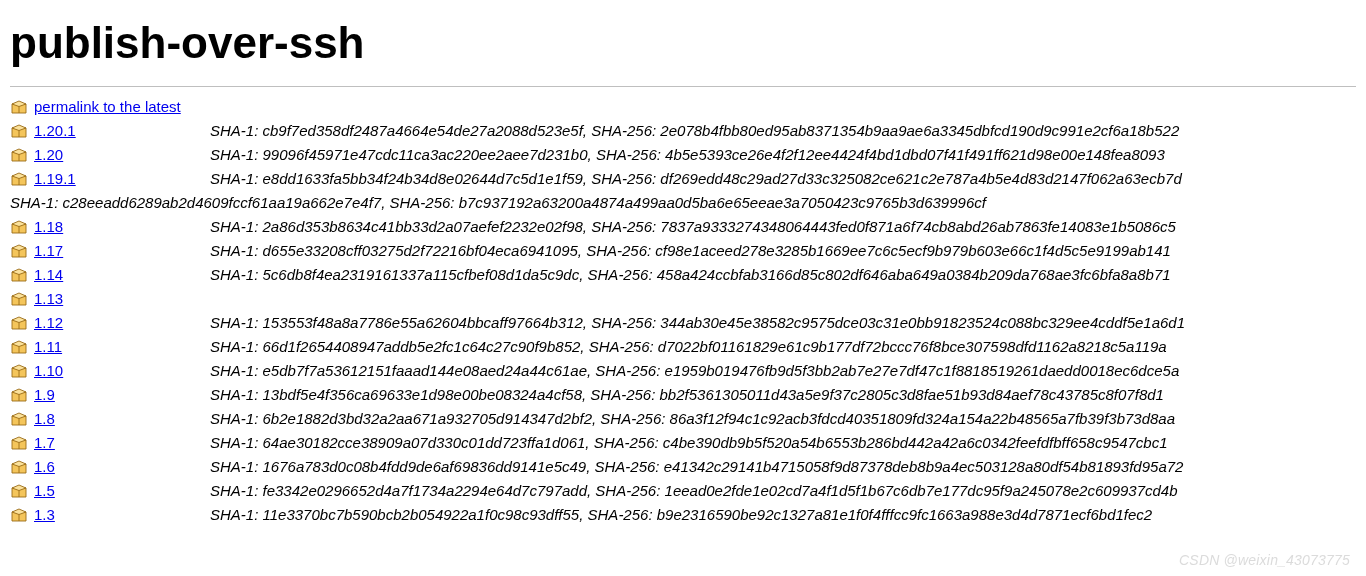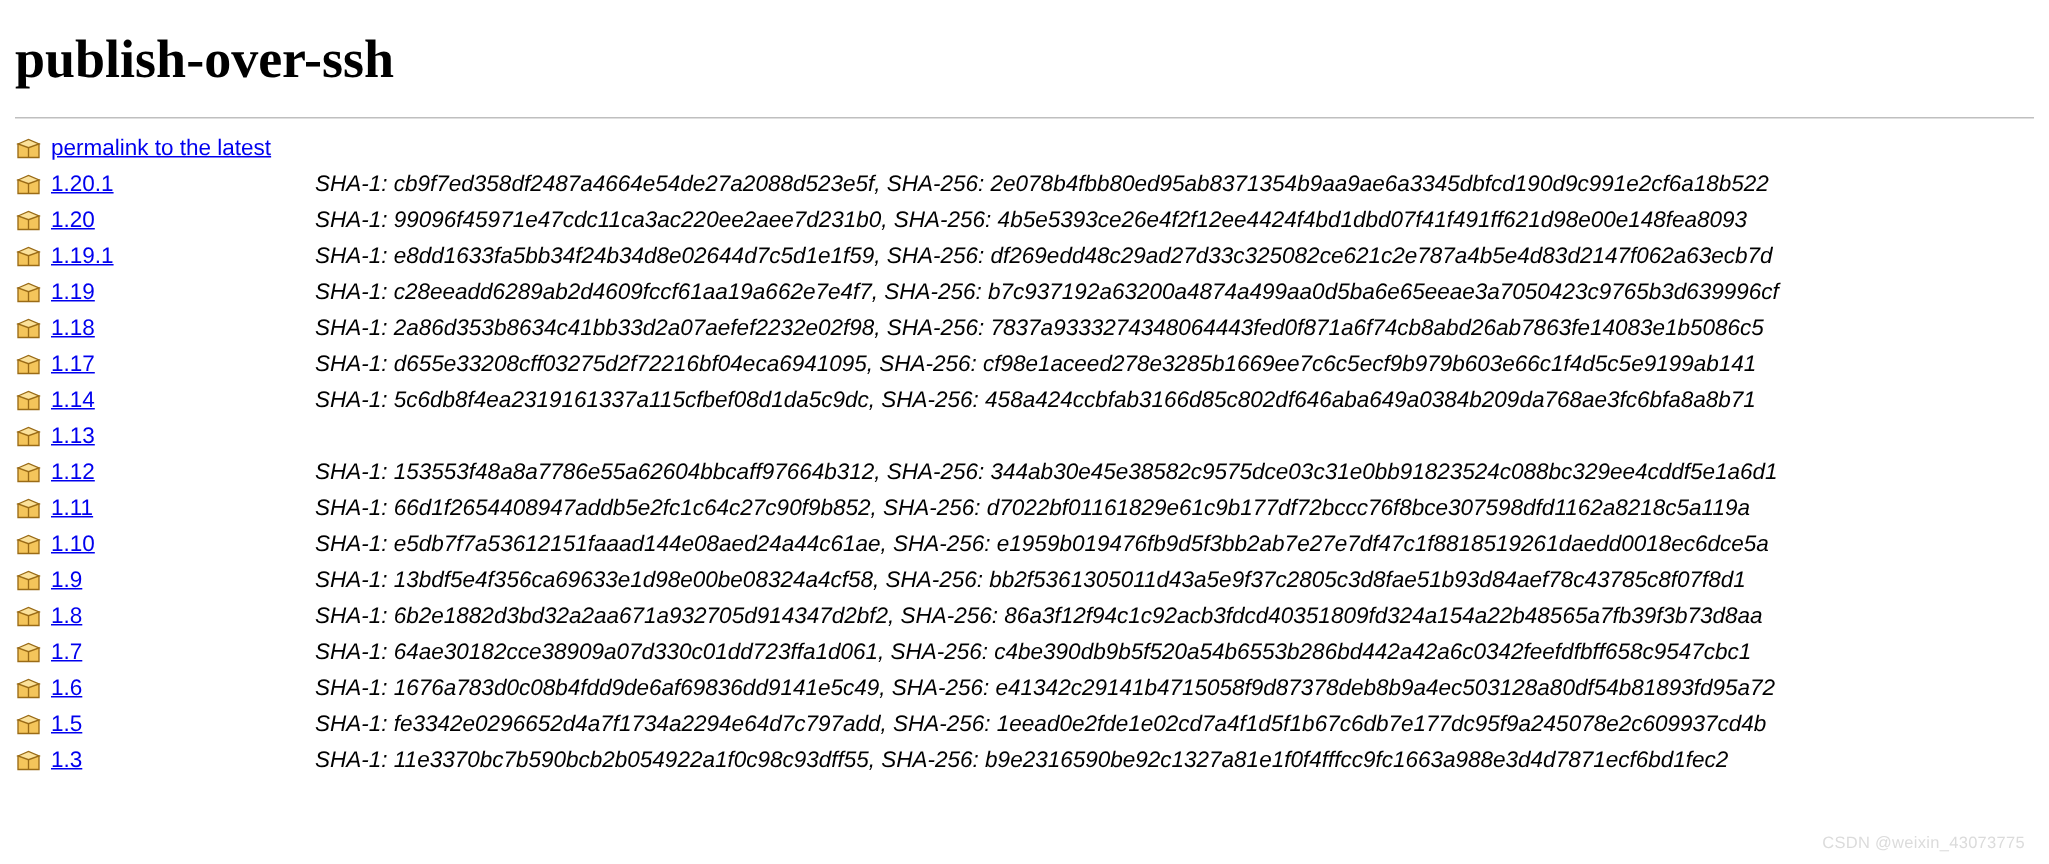--- a/index.html
+++ b/index.html
@@ -9,24 +9,24 @@
     font-family: "Segoe UI", Arial, Helvetica, sans-serif;
     color: #000;
   }
   body {
     overflow-y: scroll; 
   }
   .page {
     padding: 10px 10px 0 10px;
   }
   h1.title {
-    font-size: 36px;
+    font-size: 44px;
     font-weight: 700;
     margin: 8px 0 18px 0;
-    font-family: Liberation Serif, serif;
+    font-family: Liberation Sans, sans-serif;
   }
   hr.rule {
     border: none;
     border-top: 1px solid #bfbfbf;
     margin: 0 0 8px 0;
   }
   .row {
     display: flex;
     align-items: center;
     padding: 2px 0;
@@ -62,26 +62,27 @@
   .hashes {
     flex: 1 1 auto;
     overflow: hidden;
     text-overflow: clip;
     font-style: italic;
   }
   .watermark {
     position: fixed;
     right: 16px;
     bottom: 8px;
-    font-size: 11px;
+    font-size: 14px;
     color: rgba(190,190,190,0.55);
     letter-spacing: .2px;
     font-family: Arial, sans-serif;
     pointer-events: none;
     user-select: none;
+    font-style: italic;
   }
 </style>
 </head>
 <body>
 
 <div class="page">
   <h1 class="title">publish-over-ssh</h1>
   <hr class="rule">
 
   <div id="list">
@@ -130,30 +131,20 @@
               <polygon points="2,4 16,4 16,13 2,13" fill="#f4c55b" stroke="#9a6b16" stroke-width="0.9"></polygon>
               <polygon points="2,4 9,1 16,4 9,6.5" fill="#fbe19a" stroke="#9a6b16" stroke-width="0.9"></polygon>
               <line x1="9" y1="6.5" x2="9" y2="13" stroke="#9a6b16" stroke-width="0.9"></line>
             </svg>
           </span>
           <a href="#" class="ver">1.19.1</a>
         </span>
         <span class="hashes">SHA-1: e8dd1633fa5bb34f24b34d8e02644d7c5d1e1f59, SHA-256: df269edd48c29ad27d33c325082ce621c2e787a4b5e4d83d2147f062a63ecb7d</span>
       </div>
       <div class="row">
-        <span class="left">
-          <span class="icon-box">
-            <svg viewBox="0 0 18 14">
-              <polygon points="2,4 16,4 16,13 2,13" fill="#f4c55b" stroke="#9a6b16" stroke-width="0.9"></polygon>
-              <polygon points="2,4 9,1 16,4 9,6.5" fill="#fbe19a" stroke="#9a6b16" stroke-width="0.9"></polygon>
-              <line x1="9" y1="6.5" x2="9" y2="13" stroke="#9a6b16" stroke-width="0.9"></line>
-            </svg>
-          </span>
-          <a href="#" class="ver">1.19</a>
-        </span>
         <span class="hashes">SHA-1: c28eeadd6289ab2d4609fccf61aa19a662e7e4f7, SHA-256: b7c937192a63200a4874a499aa0d5ba6e65eeae3a7050423c9765b3d639996cf</span>
       </div>
       <div class="row">
         <span class="left">
           <span class="icon-box">
             <svg viewBox="0 0 18 14">
               <polygon points="2,4 16,4 16,13 2,13" fill="#f4c55b" stroke="#9a6b16" stroke-width="0.9"></polygon>
               <polygon points="2,4 9,1 16,4 9,6.5" fill="#fbe19a" stroke="#9a6b16" stroke-width="0.9"></polygon>
               <line x1="9" y1="6.5" x2="9" y2="13" stroke="#9a6b16" stroke-width="0.9"></line>
             </svg>

